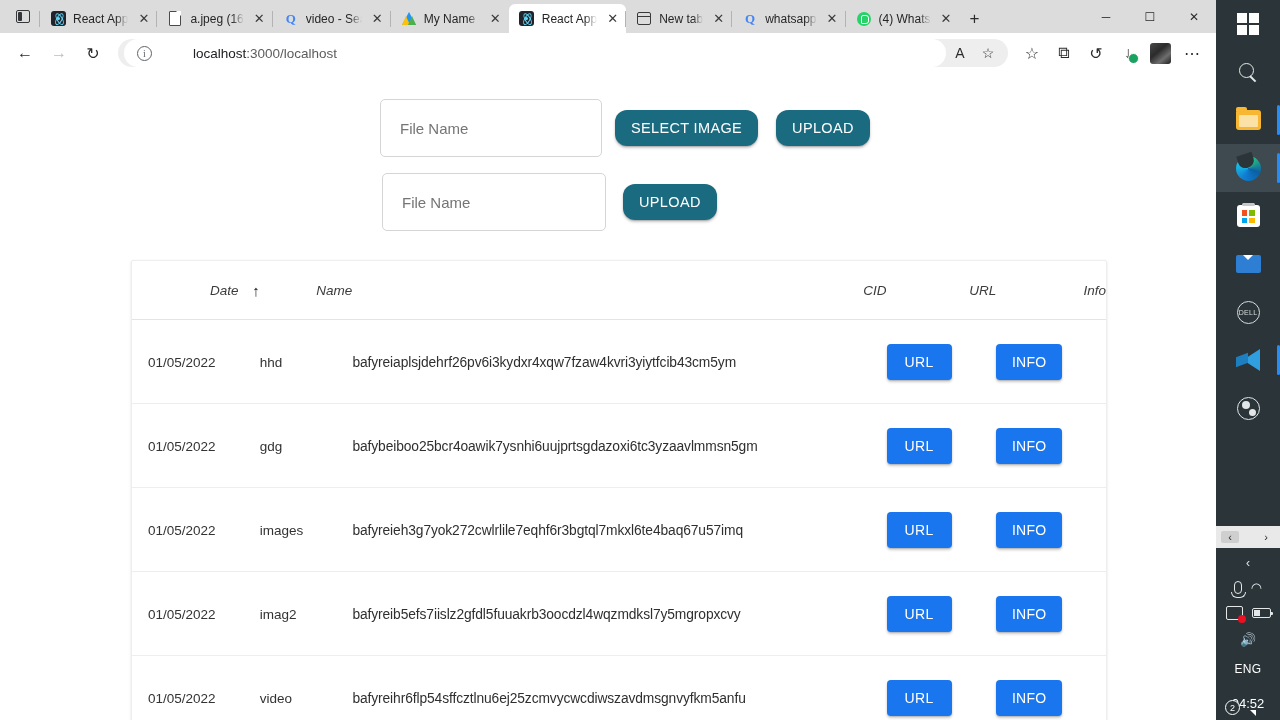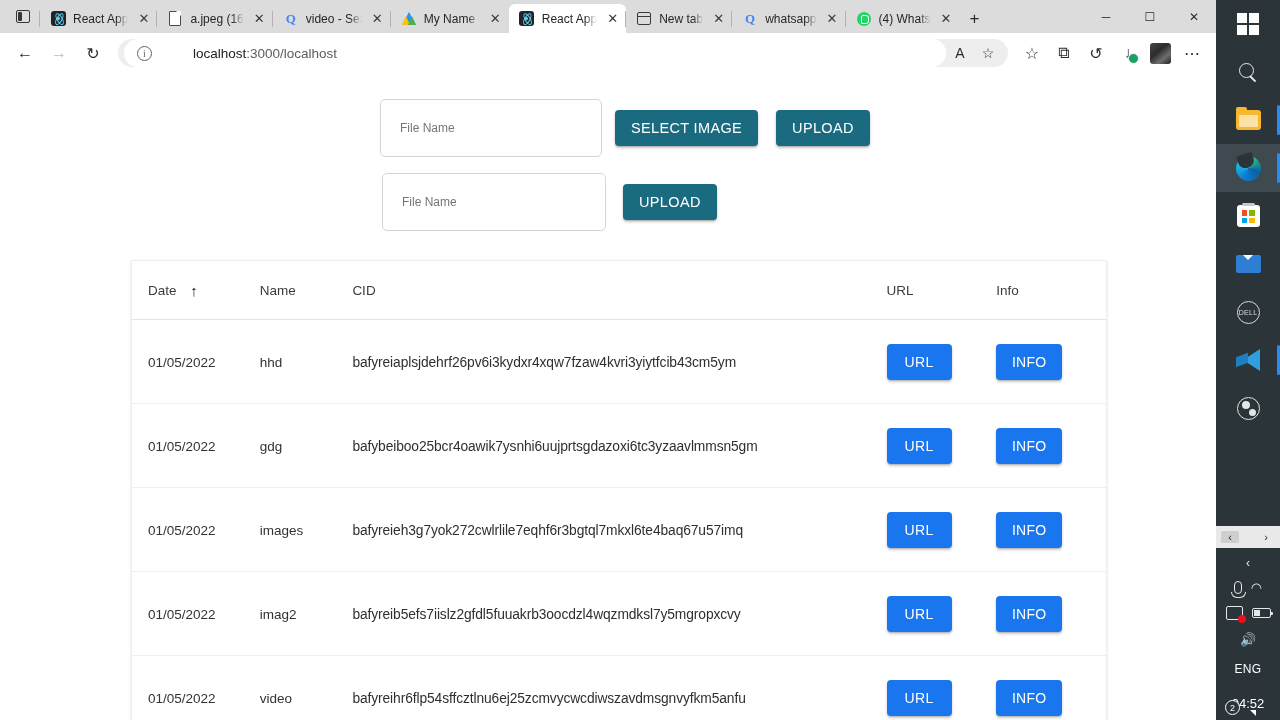--- a/index.html
+++ b/index.html
@@ -215,27 +215,27 @@
   .forms { padding-top: 26px; }
   .form-row {
     display: flex; align-items: center; gap: 0;
   }
   .form-row.r1 { padding-left: 380px; }
   .form-row.r2 { padding-left: 382px; margin-top: 16px; }
   .file-input {
     height: 58px; background: #ffffff;
     border: 1px solid #d5d5d5; border-radius: 5px;
     display: flex; align-items: center; padding-left: 19px;
-    font-size: 12px; color: #0c4a6e;
+    font-size: 15px; color: #0c4a6e;
   }
   .form-row.r1 .file-input { width: 222px; }
   .form-row.r2 .file-input { width: 224px; }
   .btn-teal {
     background: #1b6b80; color: #ffffff;
-    border: none; border-radius: 4px;
+    border: none; border-radius: 12px;
     font-size: 14.5px; letter-spacing: 0.35px;
     font-weight: 500;
     height: 36px;
     padding: 8px 16px;
     box-shadow: 0 2px 3px rgba(0,0,0,0.22), 0 1px 1px rgba(0,0,0,0.14);
     cursor: pointer;
     white-space: nowrap;
     font-family: "Liberation Sans", sans-serif;
   }
   .form-row.r1 .btn-select { margin-left: 13px; }
@@ -247,24 +247,25 @@
   .table-card {
     margin: 29px 0 0 131px;
     width: 976px;
     background: #ffffff;
     border: 1px solid #eeeeee;
     box-shadow: 0 1px 3px rgba(0,0,0,0.10), 0 1px 1px rgba(0,0,0,0.06);
     border-radius: 2px;
   }
   table { width: 100%; border-collapse: collapse; }
   thead th {
-    text-align: left;
+    text-align: right;
     font-size: 13.5px; font-weight: normal; color: #3c3c3c;
     padding: 21px 0 20px 0;
     border-bottom: 1px solid #e4e4e4;
+    font-style: italic;
   }
   .th-date { padding-left: 16px; width: 128px; }
   .th-name { width: 93px; }
   .th-cid  { width: 535px; }
   .th-url  { width: 110px; }
   .th-info { width: 110px; }
   .sort-arrow {
     display: inline-block; margin-left: 10px;
     font-size: 15px; color: #1a1a1a; vertical-align: -1px;
   }

